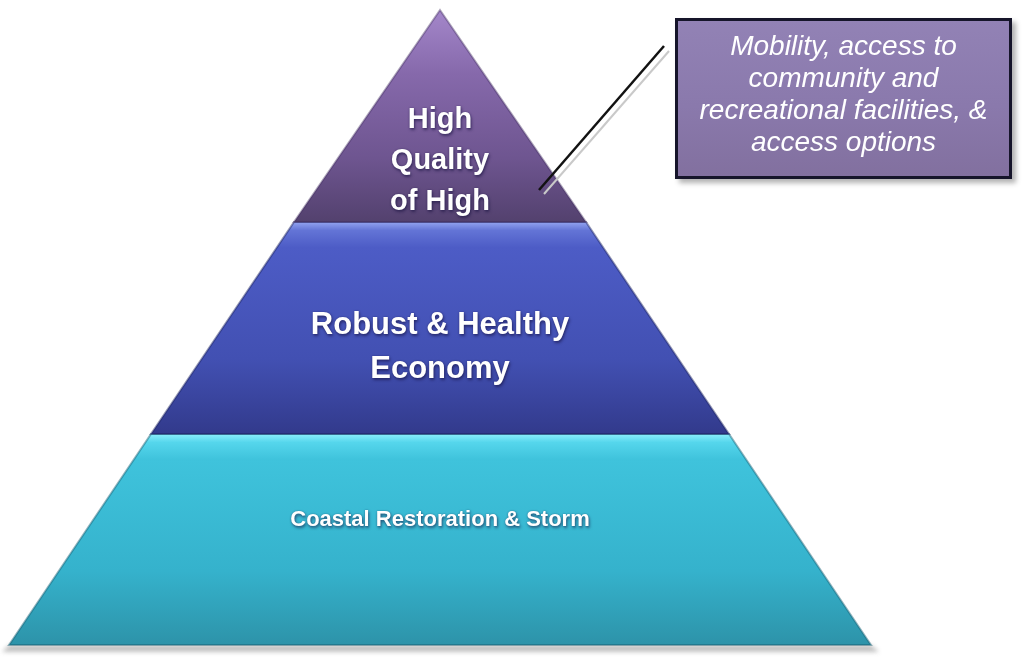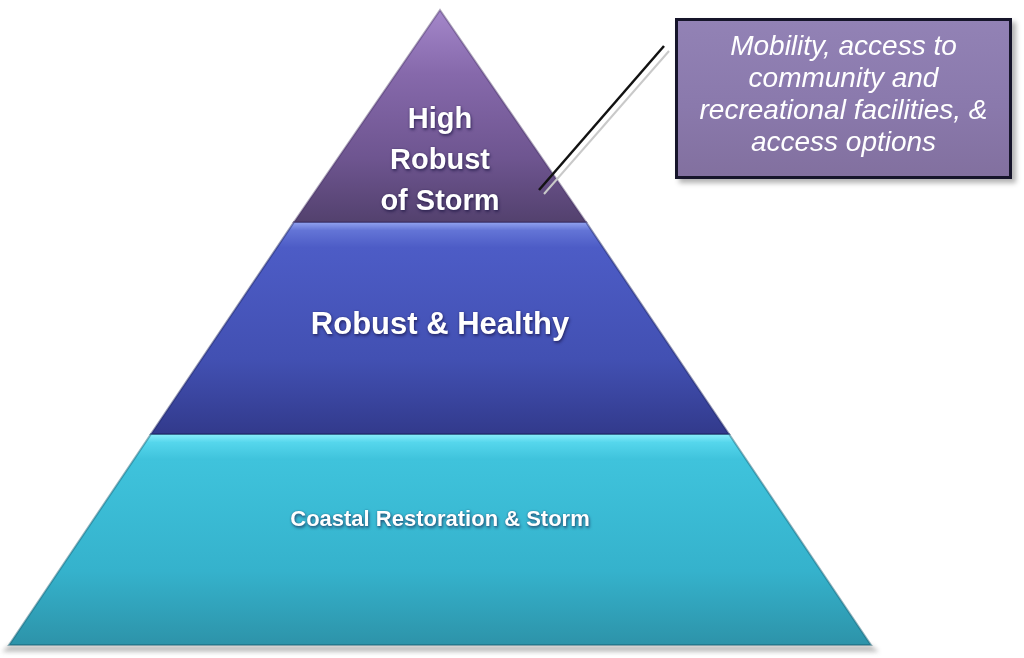--- a/index.html
+++ b/index.html
@@ -107,26 +107,27 @@
     <polygon points="294,222 586,222 729,434 151,434" fill="url(#gradBlue)" stroke="rgba(25,30,90,0.45)" stroke-width="2"></polygon>
 
     <polygon points="440,10 586,222 294,222" fill="url(#gradPurple)" stroke="rgba(60,40,90,0.40)" stroke-width="2"></polygon>
 
     <line x1="539" y1="190" x2="664" y2="46" stroke="#121212" stroke-width="2.5"></line>
     <line x1="544" y1="194" x2="669" y2="51" stroke="#c9c9c9" stroke-width="2"></line>
   </svg>
 
   <div class="pyr-label lvl1">
     <div>High</div>
-    <div>Robust</div>
-    <div>of Storm</div>
+    <div>Quality</div>
+    <div>of High</div>
   </div>
 
   <div class="pyr-label lvl2">
     <div>Robust &amp; Healthy</div>
+    <div>Economy</div>
   </div>
 
   <div class="pyr-label lvl3">
     <div>Coastal Restoration &amp; Storm</div>
   </div>
 
   <div class="callout">
     <div>Mobility, access to</div>
     <div>community and</div>
     <div>recreational facilities, &amp;</div>

